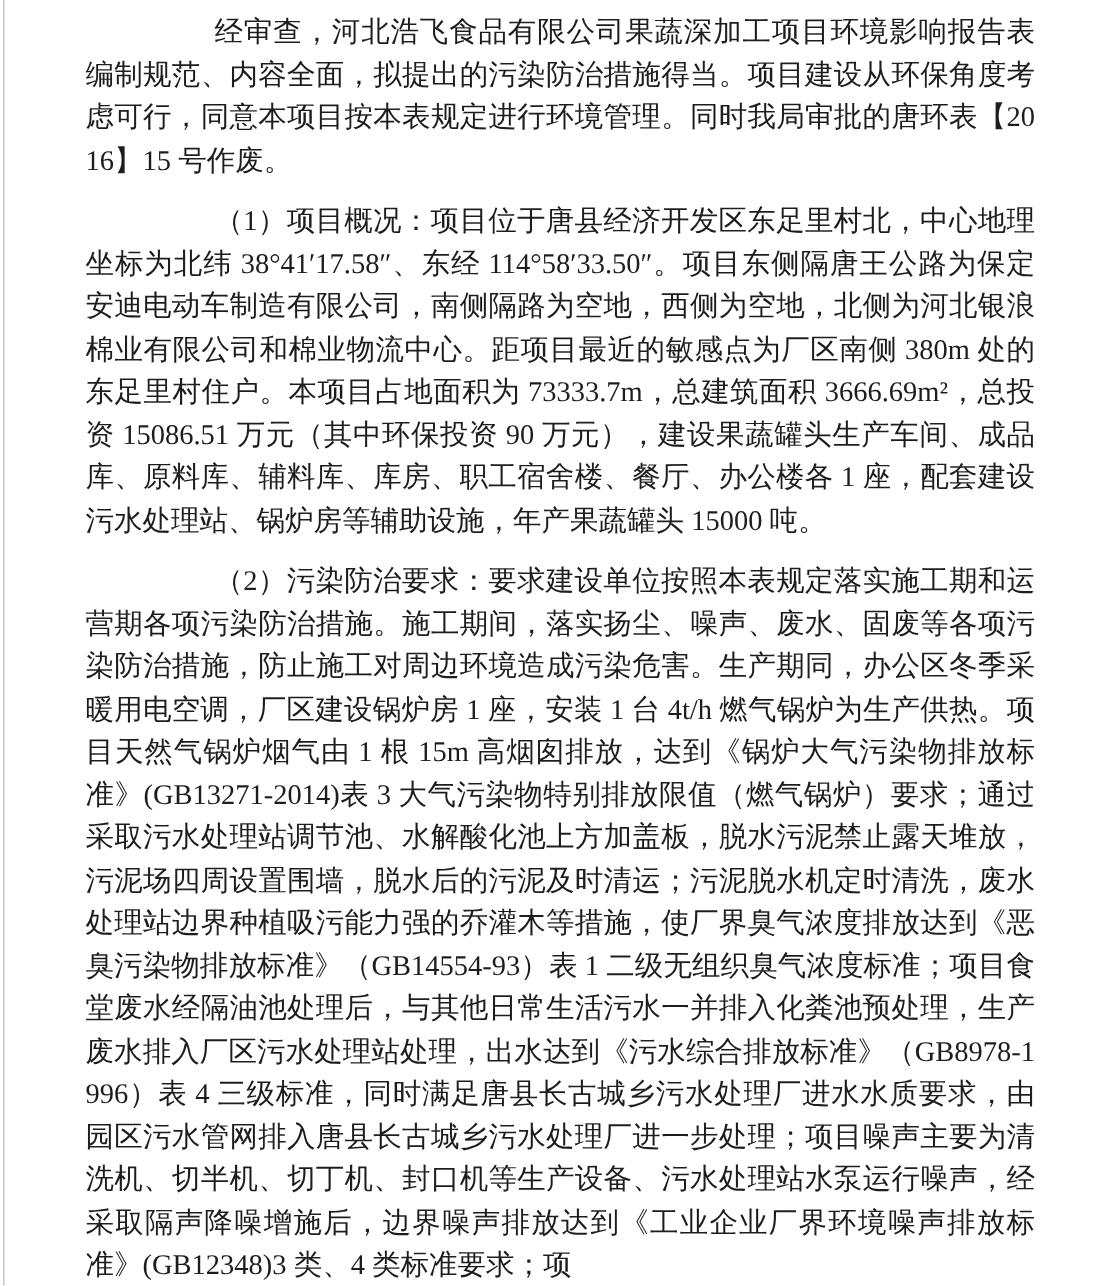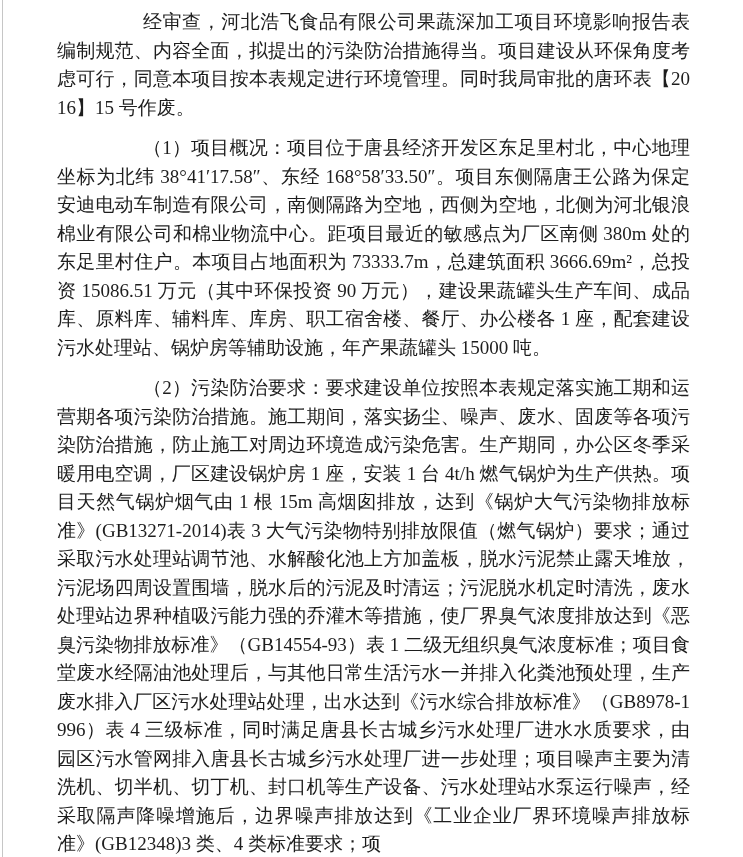--- a/index.html
+++ b/index.html
@@ -45,16 +45,16 @@
     word-break: break-all;
   }
 </style>
 </head>
 <body>
 
 <div class="page">
   <div class="left-rule"></div>
   <div class="doc">
     <p>经审查，河北浩飞食品有限公司果蔬深加工项目环境影响报告表编制规范、内容全面，拟提出的污染防治措施得当。项目建设从环保角度考虑可行，同意本项目按本表规定进行环境管理。同时我局审批的唐环表【2016】15 号作废。</p>
-    <p>（1）项目概况：项目位于唐县经济开发区东足里村北，中心地理坐标为北纬 38°41′17.58″、东经 168°58′33.50″。项目东侧隔唐王公路为保定安迪电动车制造有限公司，南侧隔路为空地，西侧为空地，北侧为河北银浪棉业有限公司和棉业物流中心。距项目最近的敏感点为厂区南侧 380m 处的东足里村住户。本项目占地面积为 73333.7m，总建筑面积 3666.69m²，总投资 15086.51 万元（其中环保投资 90 万元），建设果蔬罐头生产车间、成品库、原料库、辅料库、库房、职工宿舍楼、餐厅、办公楼各 1 座，配套建设污水处理站、锅炉房等辅助设施，年产果蔬罐头 15000 吨。</p>
+    <p>（1）项目概况：项目位于唐县经济开发区东足里村北，中心地理坐标为北纬 38°41′17.58″、东经 114°58′33.50″。项目东侧隔唐王公路为保定安迪电动车制造有限公司，南侧隔路为空地，西侧为空地，北侧为河北银浪棉业有限公司和棉业物流中心。距项目最近的敏感点为厂区南侧 380m 处的东足里村住户。本项目占地面积为 73333.7m，总建筑面积 3666.69m²，总投资 15086.51 万元（其中环保投资 90 万元），建设果蔬罐头生产车间、成品库、原料库、辅料库、库房、职工宿舍楼、餐厅、办公楼各 1 座，配套建设污水处理站、锅炉房等辅助设施，年产果蔬罐头 15000 吨。</p>
     <p>（2）污染防治要求：要求建设单位按照本表规定落实施工期和运营期各项污染防治措施。施工期间，落实扬尘、噪声、废水、固废等各项污染防治措施，防止施工对周边环境造成污染危害。生产期同，办公区冬季采暖用电空调，厂区建设锅炉房 1 座，安装 1 台 4t/h 燃气锅炉为生产供热。项目天然气锅炉烟气由 1 根 15m 高烟囱排放，达到《锅炉大气污染物排放标准》(GB13271-2014)表 3 大气污染物特别排放限值（燃气锅炉）要求；通过采取污水处理站调节池、水解酸化池上方加盖板，脱水污泥禁止露天堆放，污泥场四周设置围墙，脱水后的污泥及时清运；污泥脱水机定时清洗，废水处理站边界种植吸污能力强的乔灌木等措施，使厂界臭气浓度排放达到《恶臭污染物排放标准》（GB14554-93）表 1 二级无组织臭气浓度标准；项目食堂废水经隔油池处理后，与其他日常生活污水一并排入化粪池预处理，生产废水排入厂区污水处理站处理，出水达到《污水综合排放标准》（GB8978-1996）表 4 三级标准，同时满足唐县长古城乡污水处理厂进水水质要求，由园区污水管网排入唐县长古城乡污水处理厂进一步处理；项目噪声主要为清洗机、切半机、切丁机、封口机等生产设备、污水处理站水泵运行噪声，经采取隔声降噪增施后，边界噪声排放达到《工业企业厂界环境噪声排放标准》(GB12348)3 类、4 类标准要求；项</p>
   </div>
 </div>
 
 </body></html>

